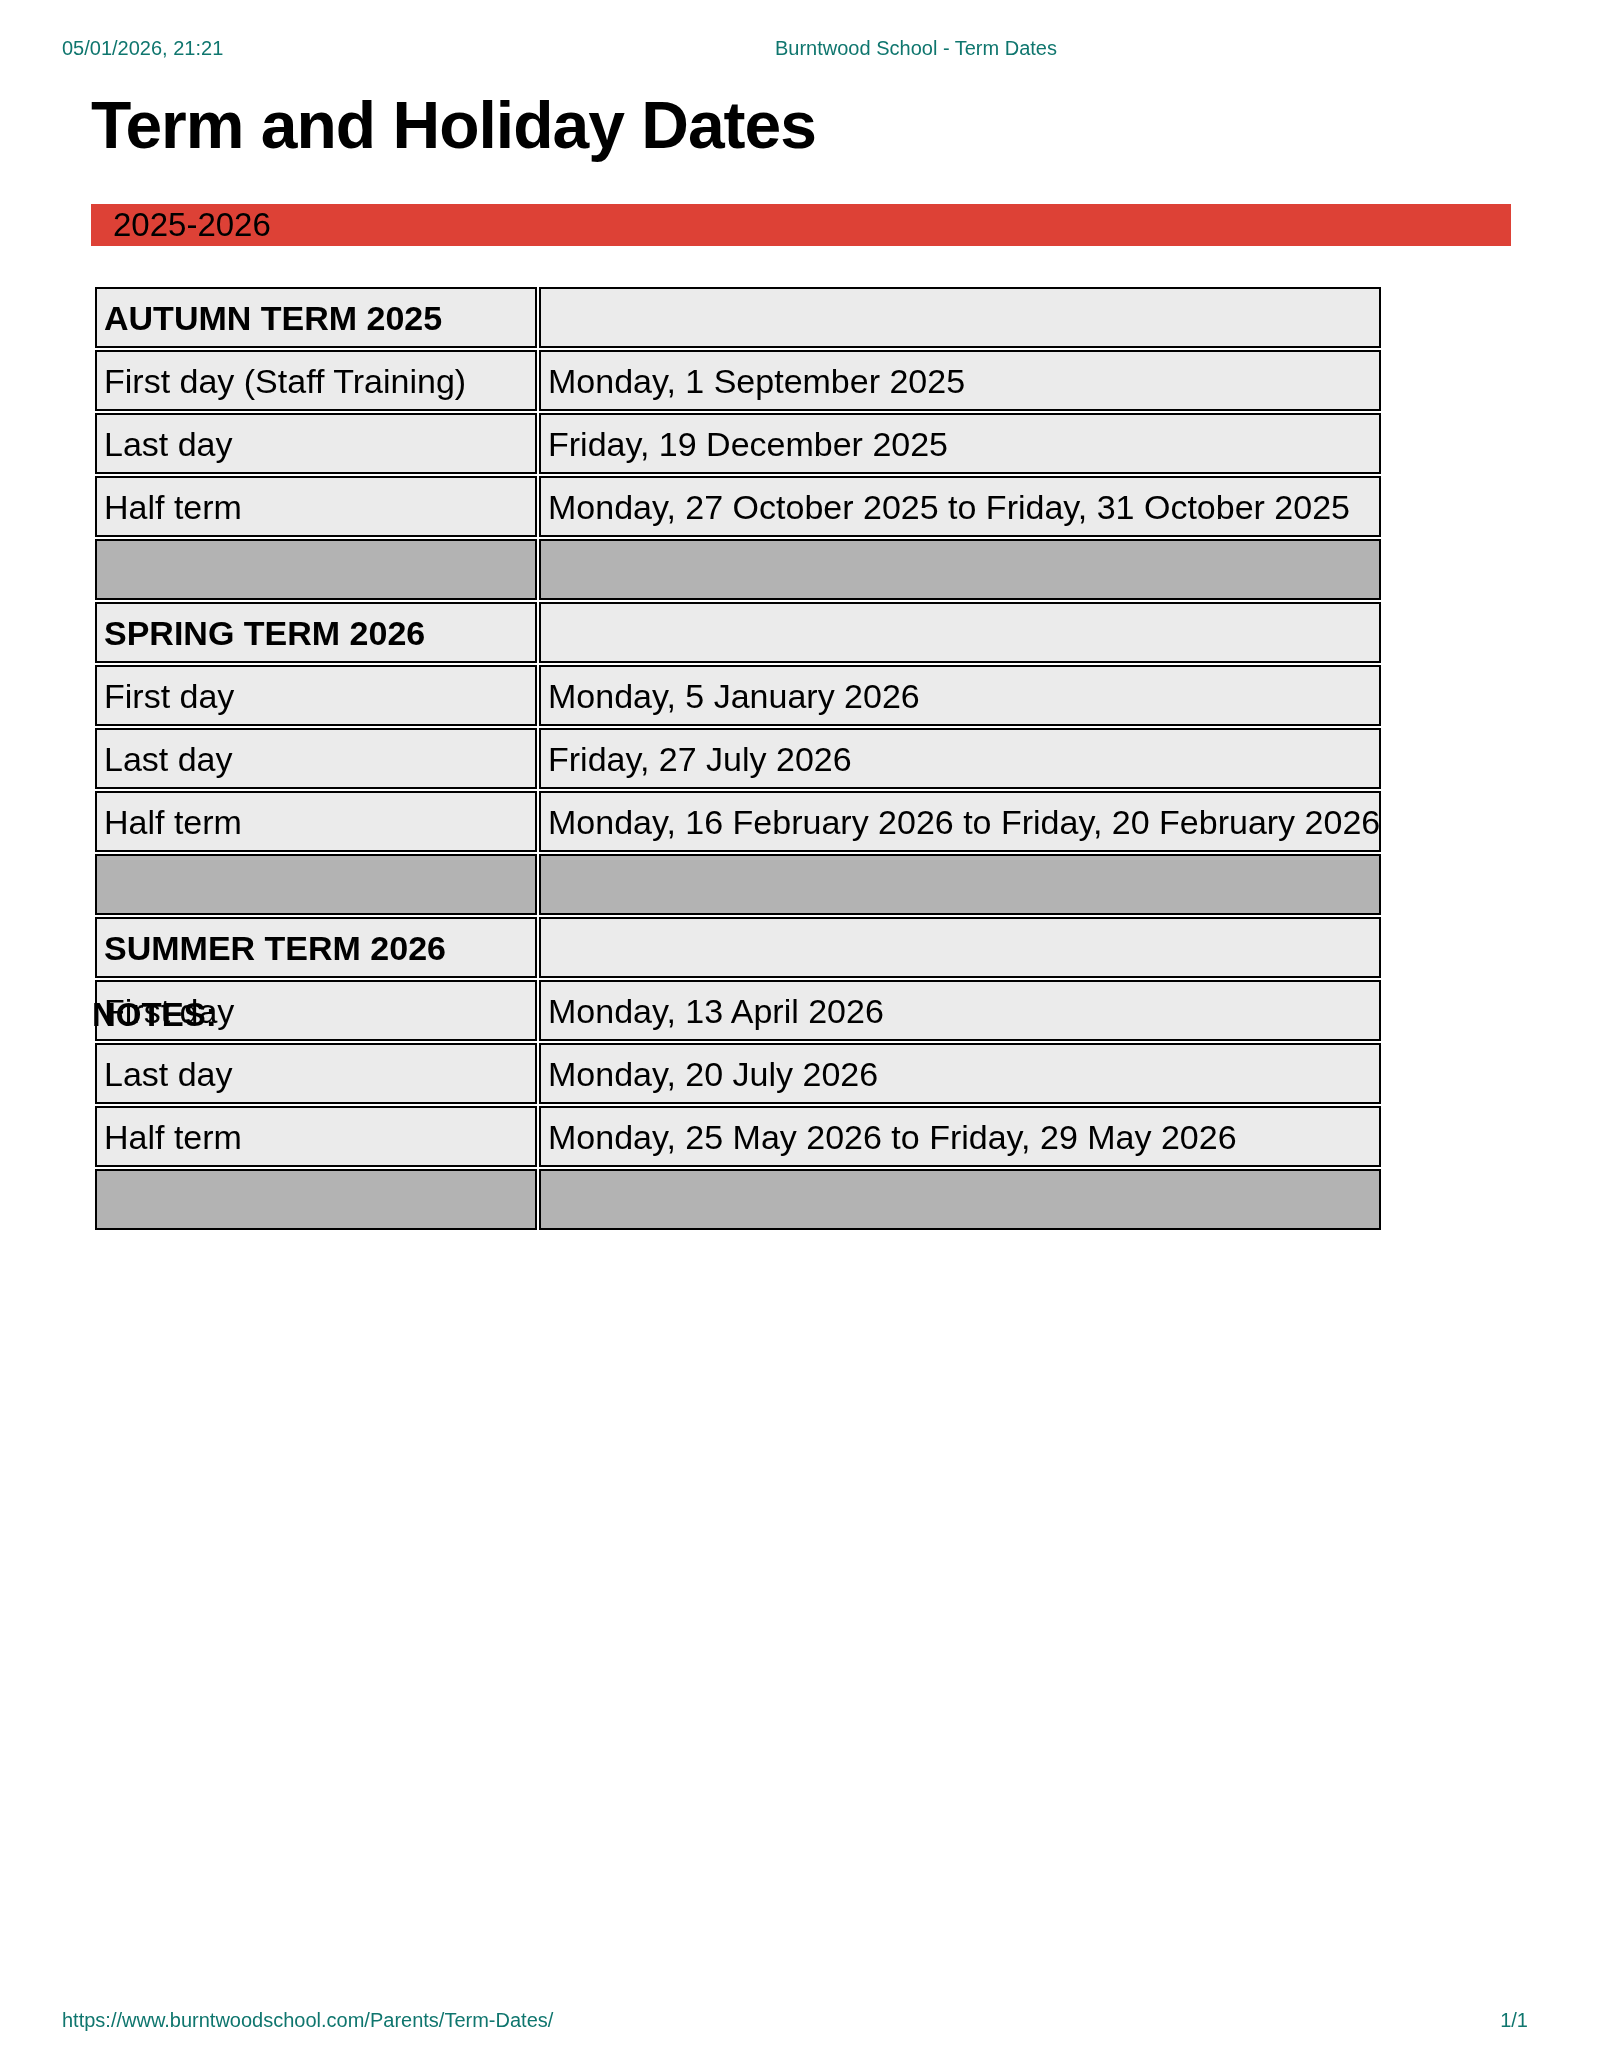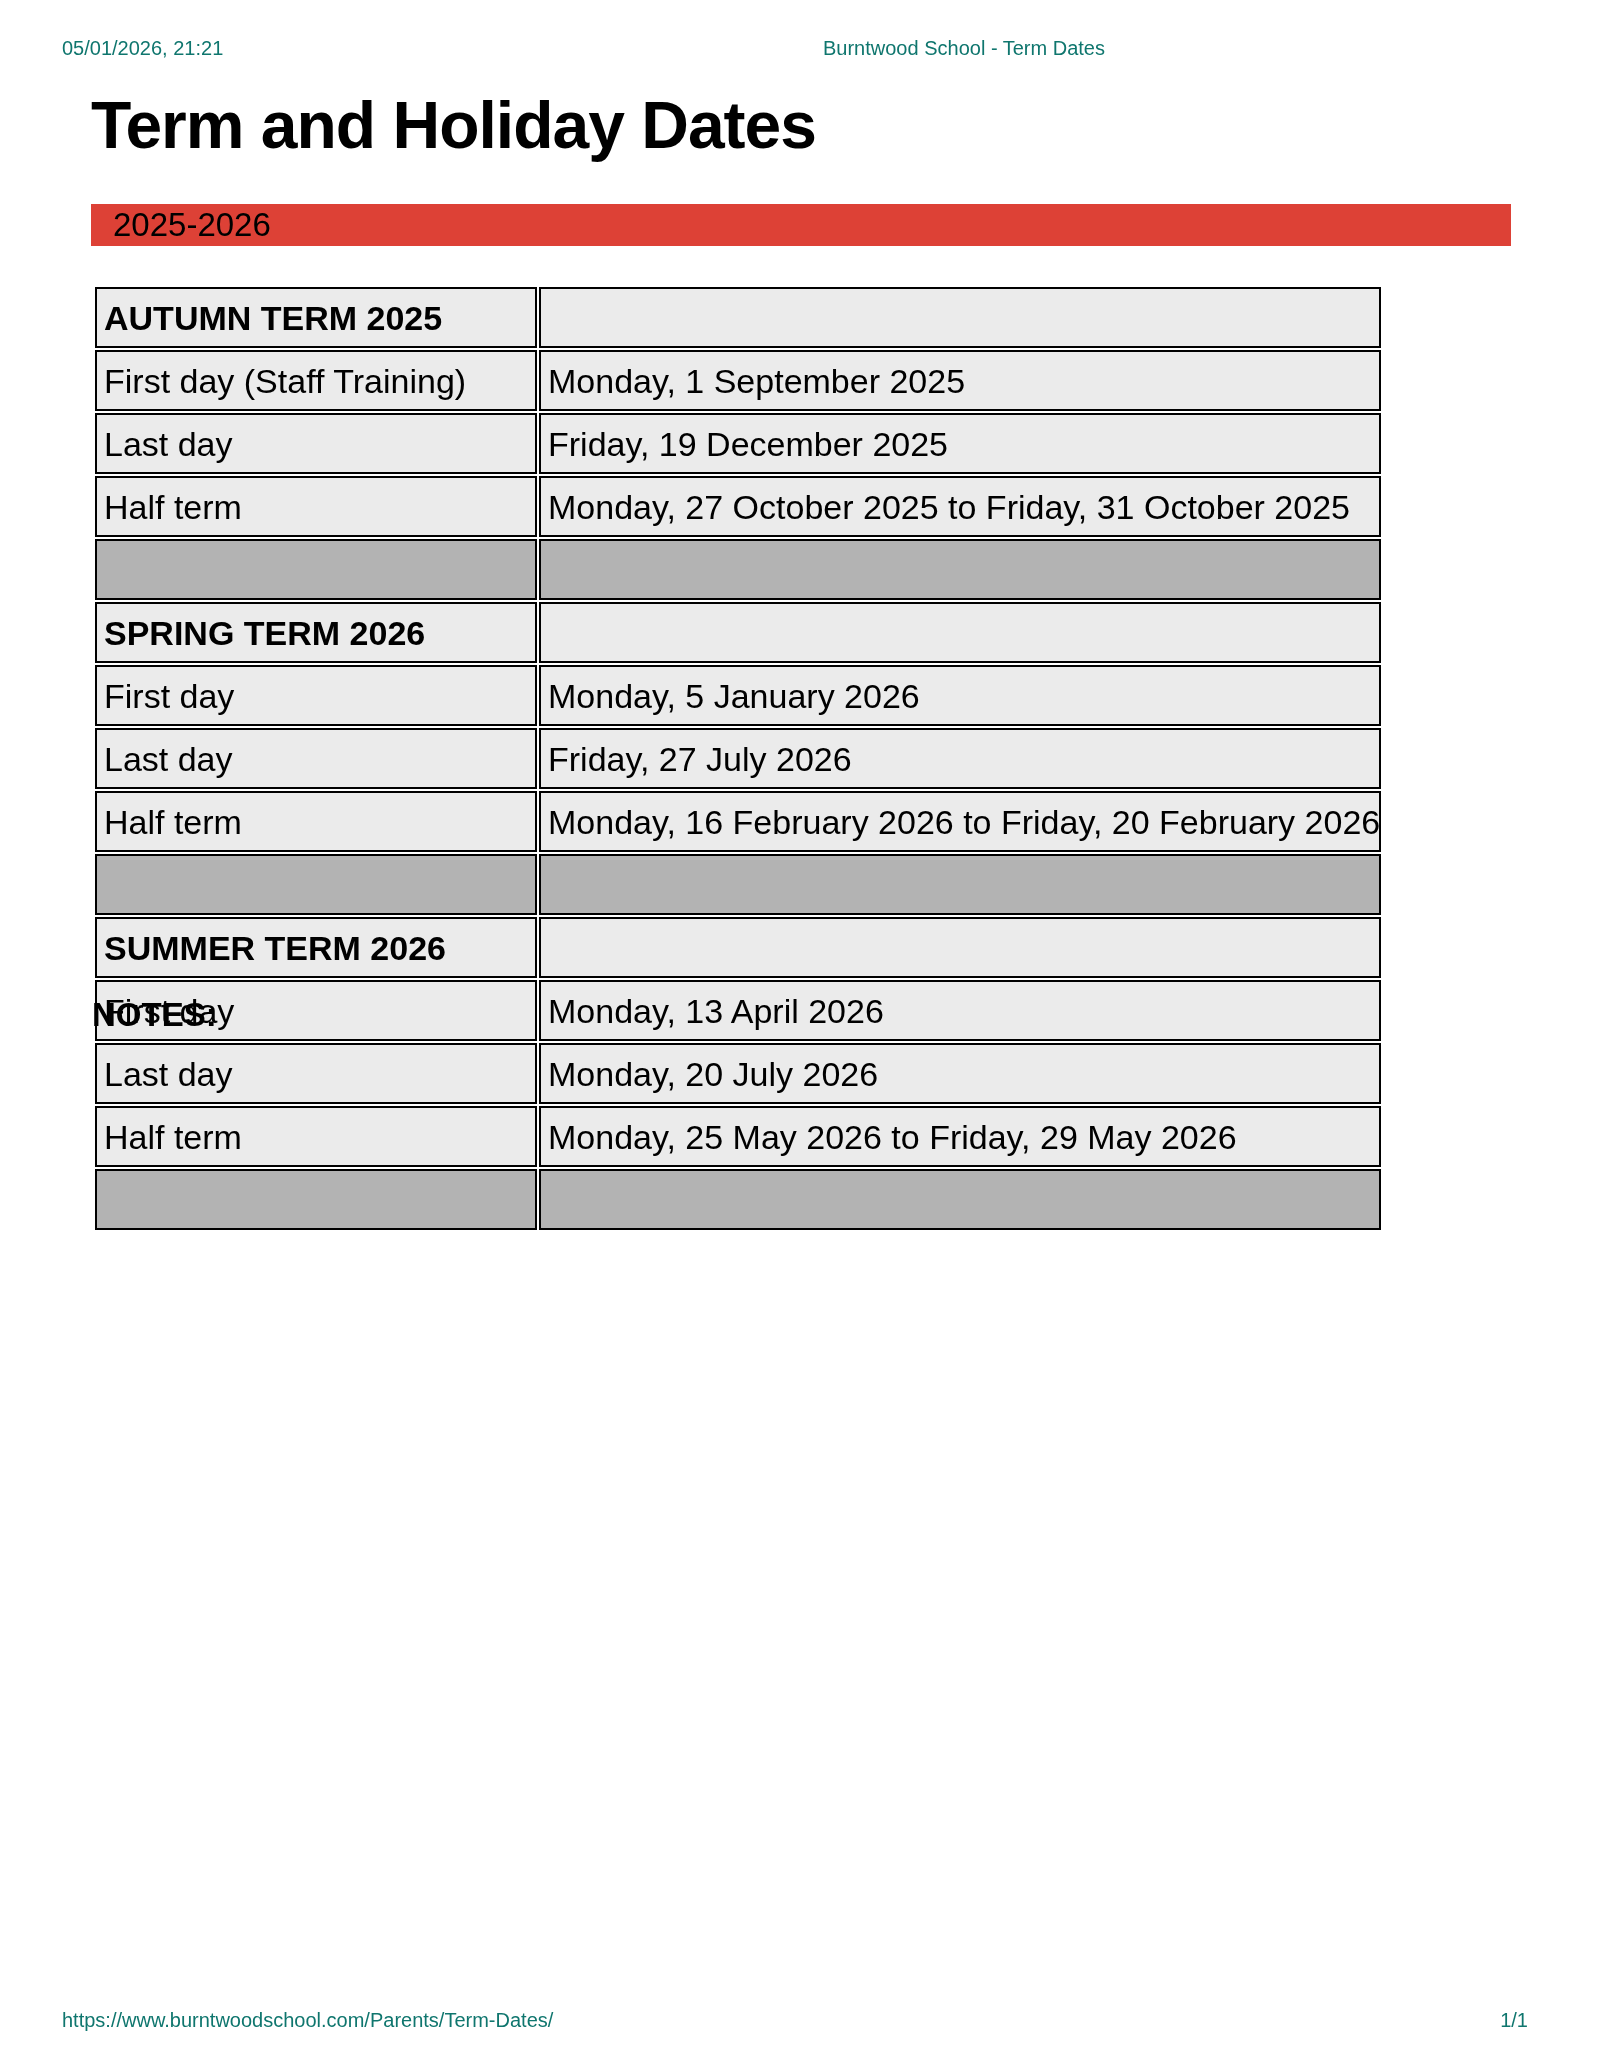--- a/index.html
+++ b/index.html
@@ -13,21 +13,21 @@
   body{
     width:1600px;height:2071px;position:relative;
     font-family:"Liberation Sans","DejaVu Sans",sans-serif;
     color:#000;
   }
   
   .print-meta{
     position:absolute;font-size:20px;line-height:24px;color:#0f766e;white-space:nowrap;
   }
   .hdr-date{left:62px;top:36px;}
-  .hdr-title{left:775px;top:36px;margin-left:48px;}
+  .hdr-title{left:775px;top:36px;}
   .ftr-url{left:62px;top:2008px;}
   .ftr-page{right:72px;top:2008px;}
 
   
   .content{position:absolute;left:91px;top:0;width:1420px;}
 
   .page-title{
     position:absolute;left:0;top:92px;width:1420px;
     font-size:66px;font-weight:bold;line-height:1;text-align:left;
     letter-spacing:-1px;white-space:nowrap;

